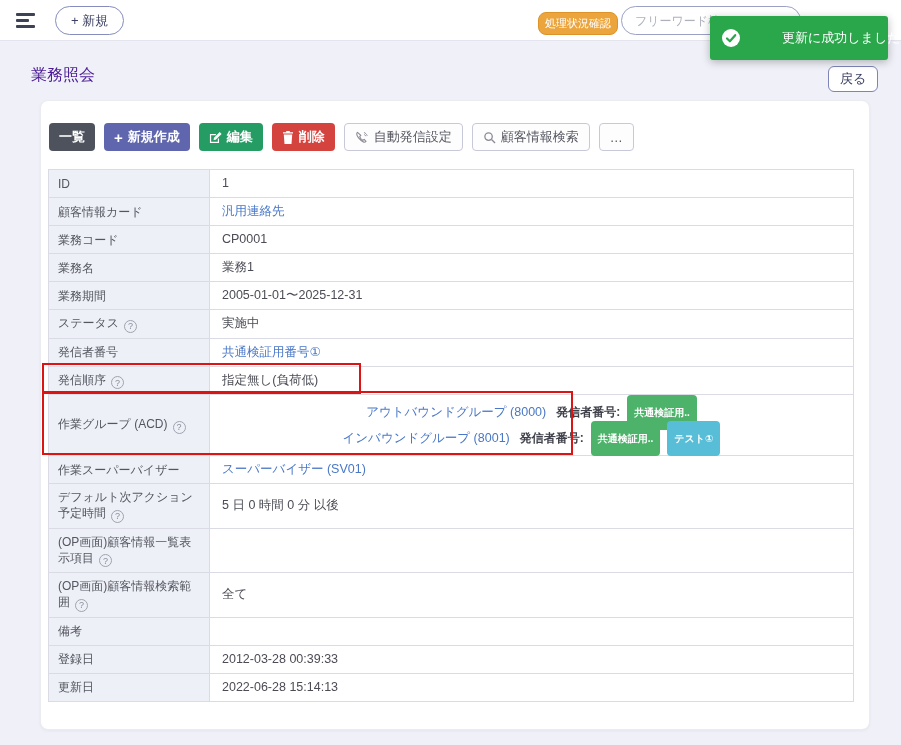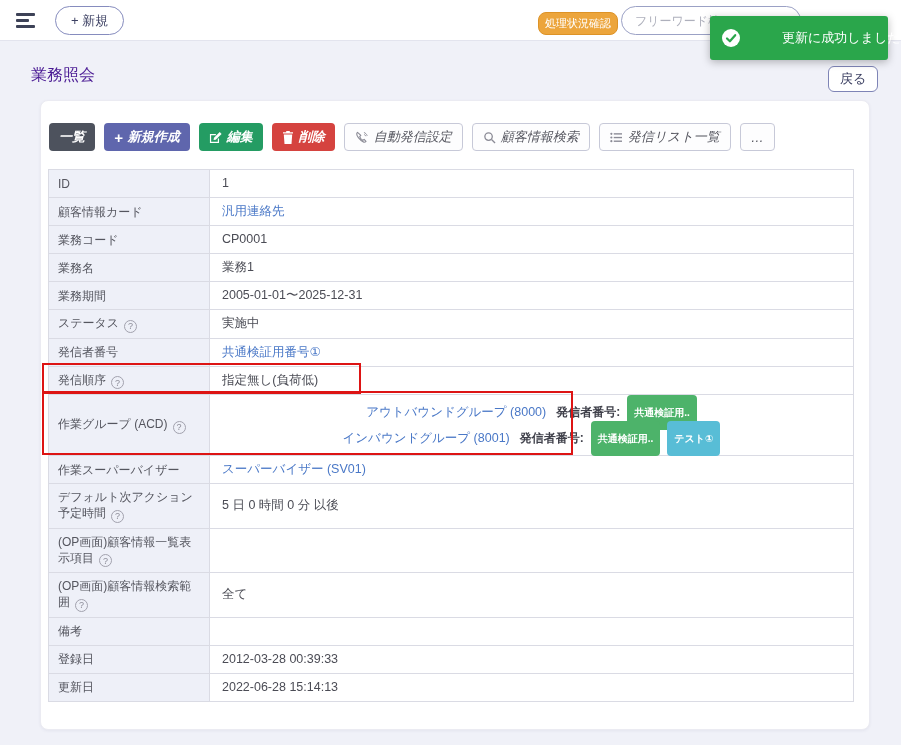--- a/index.html
+++ b/index.html
@@ -50,21 +50,21 @@
 
   
   .card { position:absolute; left:40px; top:100px; width:830px; height:630px;
           background:#fff; border-radius:8px; border:1px solid #ebebf2;
           box-shadow:0 1px 3px rgba(70,70,110,.07); }
 
   
   .toolbar { position:absolute; left:8px; top:22px; display:flex; gap:9px; align-items:center; }
   .tb-btn { height:28px; display:inline-flex; align-items:center; gap:5px;
             padding:0 10px; border-radius:4px; font-size:13px; border:none;
-            cursor:pointer; white-space:nowrap; font-family:inherit;font-style:italic; }
+            cursor:pointer; white-space:nowrap; font-family:inherit; }
   .tb-btn.dark   { background:#4d525d; color:#fff; font-weight:bold; }
   .tb-btn.purple { background:#5f66ad; color:#fff; font-weight:bold; }
   .tb-btn.green  { background:#249c63; color:#fff; font-weight:bold; }
   .tb-btn.red    { background:#d5433f; color:#fff; font-weight:bold; }
   .tb-btn.outline{ background:#fdfdfe; color:#55565f; border:1px solid #c7c9d8; font-weight:normal; }
   .ic-plus { font-size:15px; font-weight:bold; line-height:1; }
   .tb-btn .ico { display:inline-flex; align-items:center; }
 
   
   .detail-table { position:absolute; left:7px; top:68px; width:806px;
@@ -147,33 +147,20 @@
       <button class="tb-btn outline">
         <span class="ico">
           <svg width="13" height="13" viewBox="0 0 14 14">
             <circle cx="6" cy="6" r="4" fill="none" stroke="#8b8b96" stroke-width="1.4"></circle>
             <line x1="9.2" y1="9.2" x2="13" y2="13" stroke="#8b8b96" stroke-width="1.4"></line>
           </svg>
         </span>
         <span>顧客情報検索</span>
       </button>
       <button class="tb-btn outline">
-        <span class="ico">
-          <svg width="13" height="11" viewBox="0 0 14 12">
-            <circle cx="1.4" cy="2" r="1.2" fill="#8b8b96"></circle>
-            <circle cx="1.4" cy="6" r="1.2" fill="#8b8b96"></circle>
-            <circle cx="1.4" cy="10" r="1.2" fill="#8b8b96"></circle>
-            <rect x="4" y="1.3" width="9" height="1.5" fill="#8b8b96"></rect>
-            <rect x="4" y="5.3" width="9" height="1.5" fill="#8b8b96"></rect>
-            <rect x="4" y="9.3" width="9" height="1.5" fill="#8b8b96"></rect>
-          </svg>
-        </span>
-        <span>発信リスト一覧</span>
-      </button>
-      <button class="tb-btn outline">
         <span>…</span>
       </button>
     </div>
   <table class="detail-table" id="detail-table">
     <tbody id="detail-tbody">
         <tr>
           <td class="lbl"><span>ID</span></td>
           <td class="val"><span>1</span></td>
         </tr>
         <tr>

